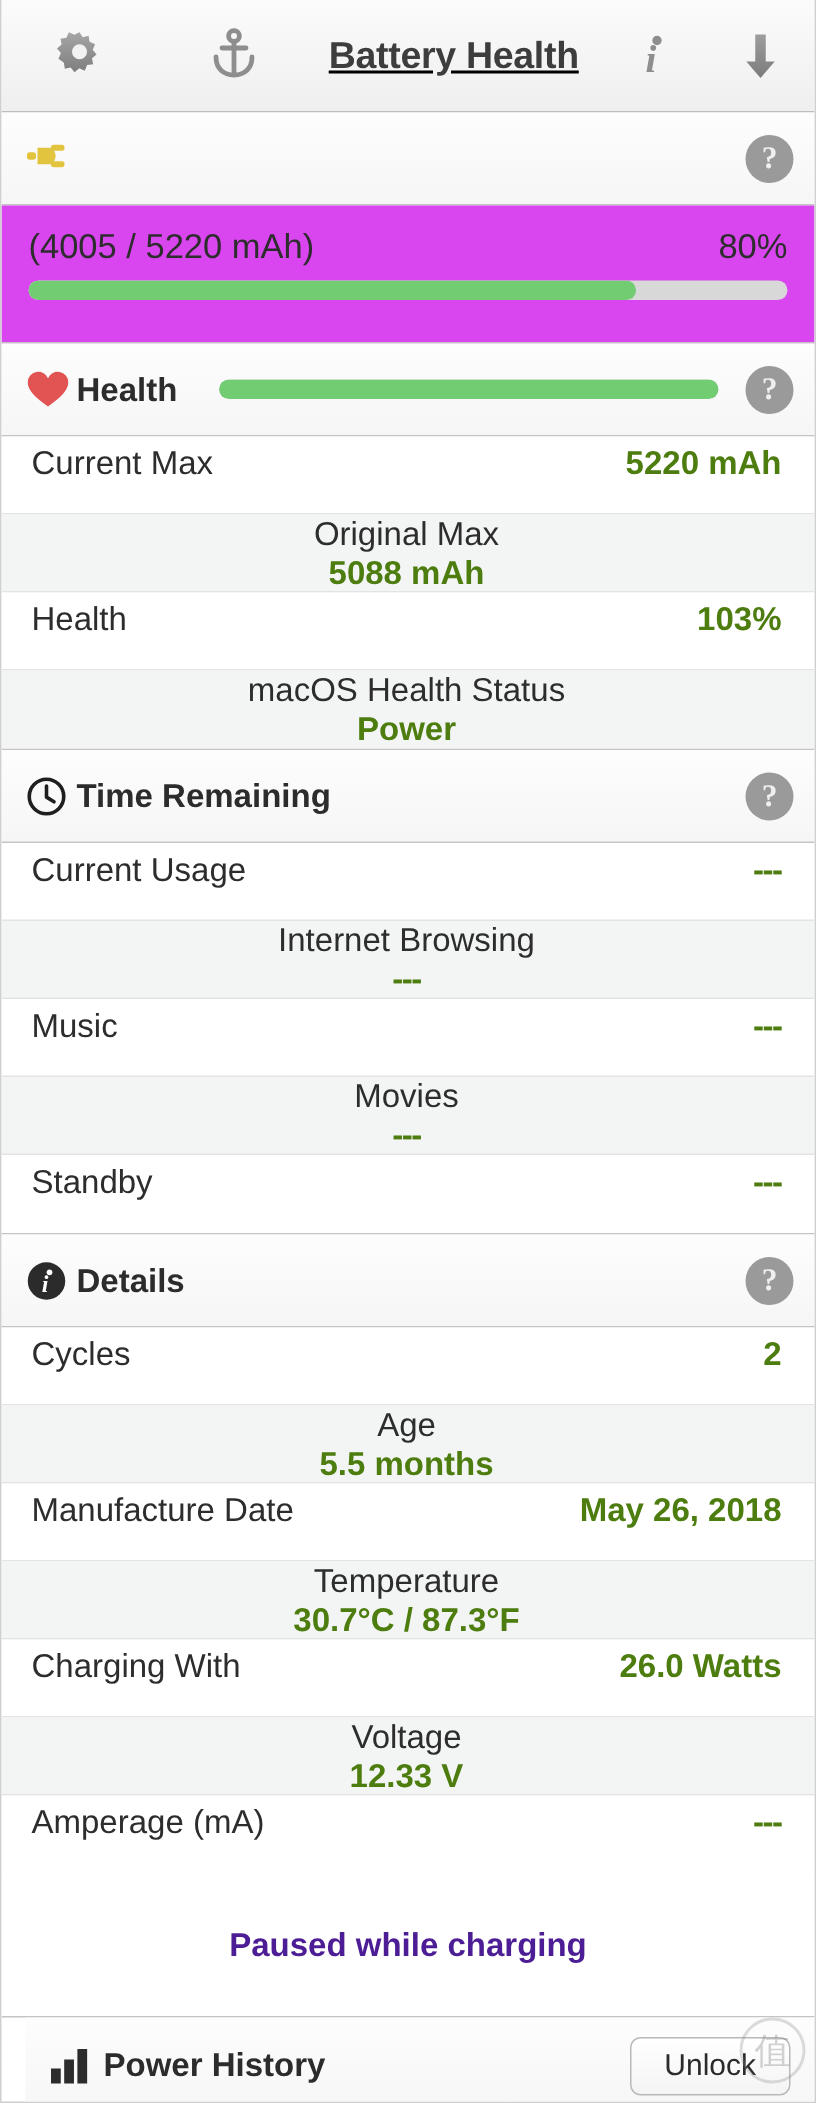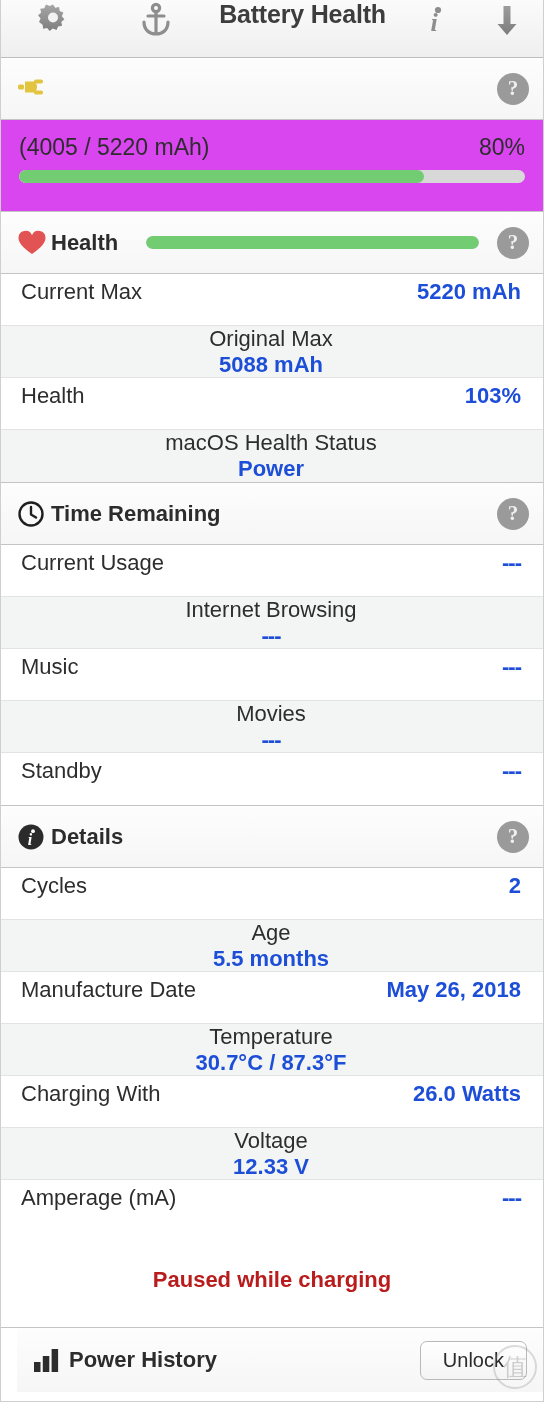--- a/index.html
+++ b/index.html
@@ -21,26 +21,27 @@
     position: relative;
     background: #ffffff;
     box-sizing: border-box;
     border: 1px solid #cfcfcf;
     border-top: none;
     overflow: hidden;
   }
 
   
   .toolbar {
-    height: 58px;
-    display: flex;
-    align-items: flex-start;
+    height: 75px;
+    display: flex;
+    align-items: center;
     background: linear-gradient(to bottom, #fbfbfb 0%, #efefef 100%);
     border-bottom: 1px solid #bdbdbd;
     box-sizing: border-box;
+    text-decoration: underline;
   }
   .tb-btn {
     display: flex;
     align-items: center;
     justify-content: center;
     box-sizing: border-box;
   }
   .tb-sep {
     width: 1px;
     background: #c8c8c8;
@@ -163,39 +164,39 @@
   .row.alt { background: #f3f5f4; flex-direction: column; }
   .row:last-child { border-bottom: none; }
   .row-label {
     font-size: 22px;
     color: #2d2d2d;
     font-weight: normal;
     white-space: nowrap;
   }
   .row-value {
     font-size: 22px;
-    color: #1d4ed8;
+    color: #4d7c0f;
     font-weight: bold;
     white-space: nowrap;
   }
   .row-value.dash {
     letter-spacing: -1px;
   }
 
   .rows-group { border-bottom: 1px solid #c4c4c4; }
 
   
   .status-note {
     height: 96px;
     display: flex;
     align-items: center;
     justify-content: center;
     font-size: 22px;
     font-weight: bold;
-    color: #b91c1c;
+    color: #4c1d95;
     background: #ffffff;
     border-bottom: 1px solid #c4c4c4;
     box-sizing: border-box;
   }
 
   
   .footer {
     height: 64px;
     display: flex;
     align-items: center;

